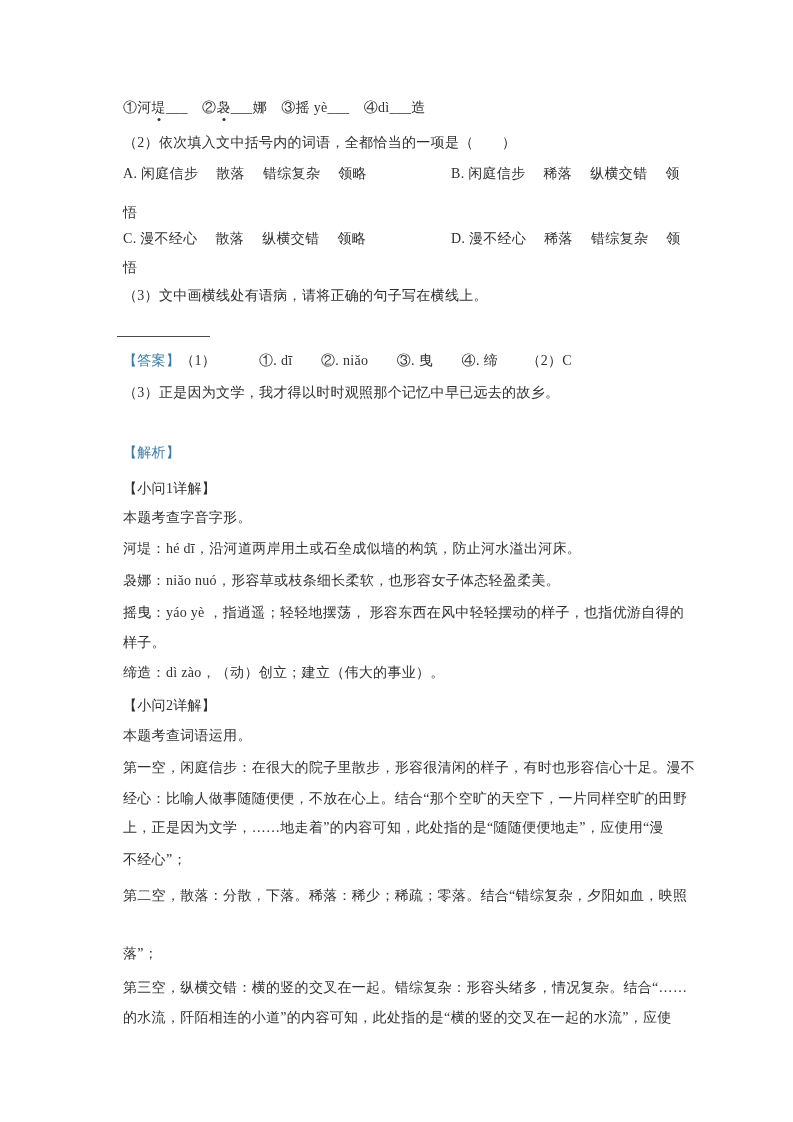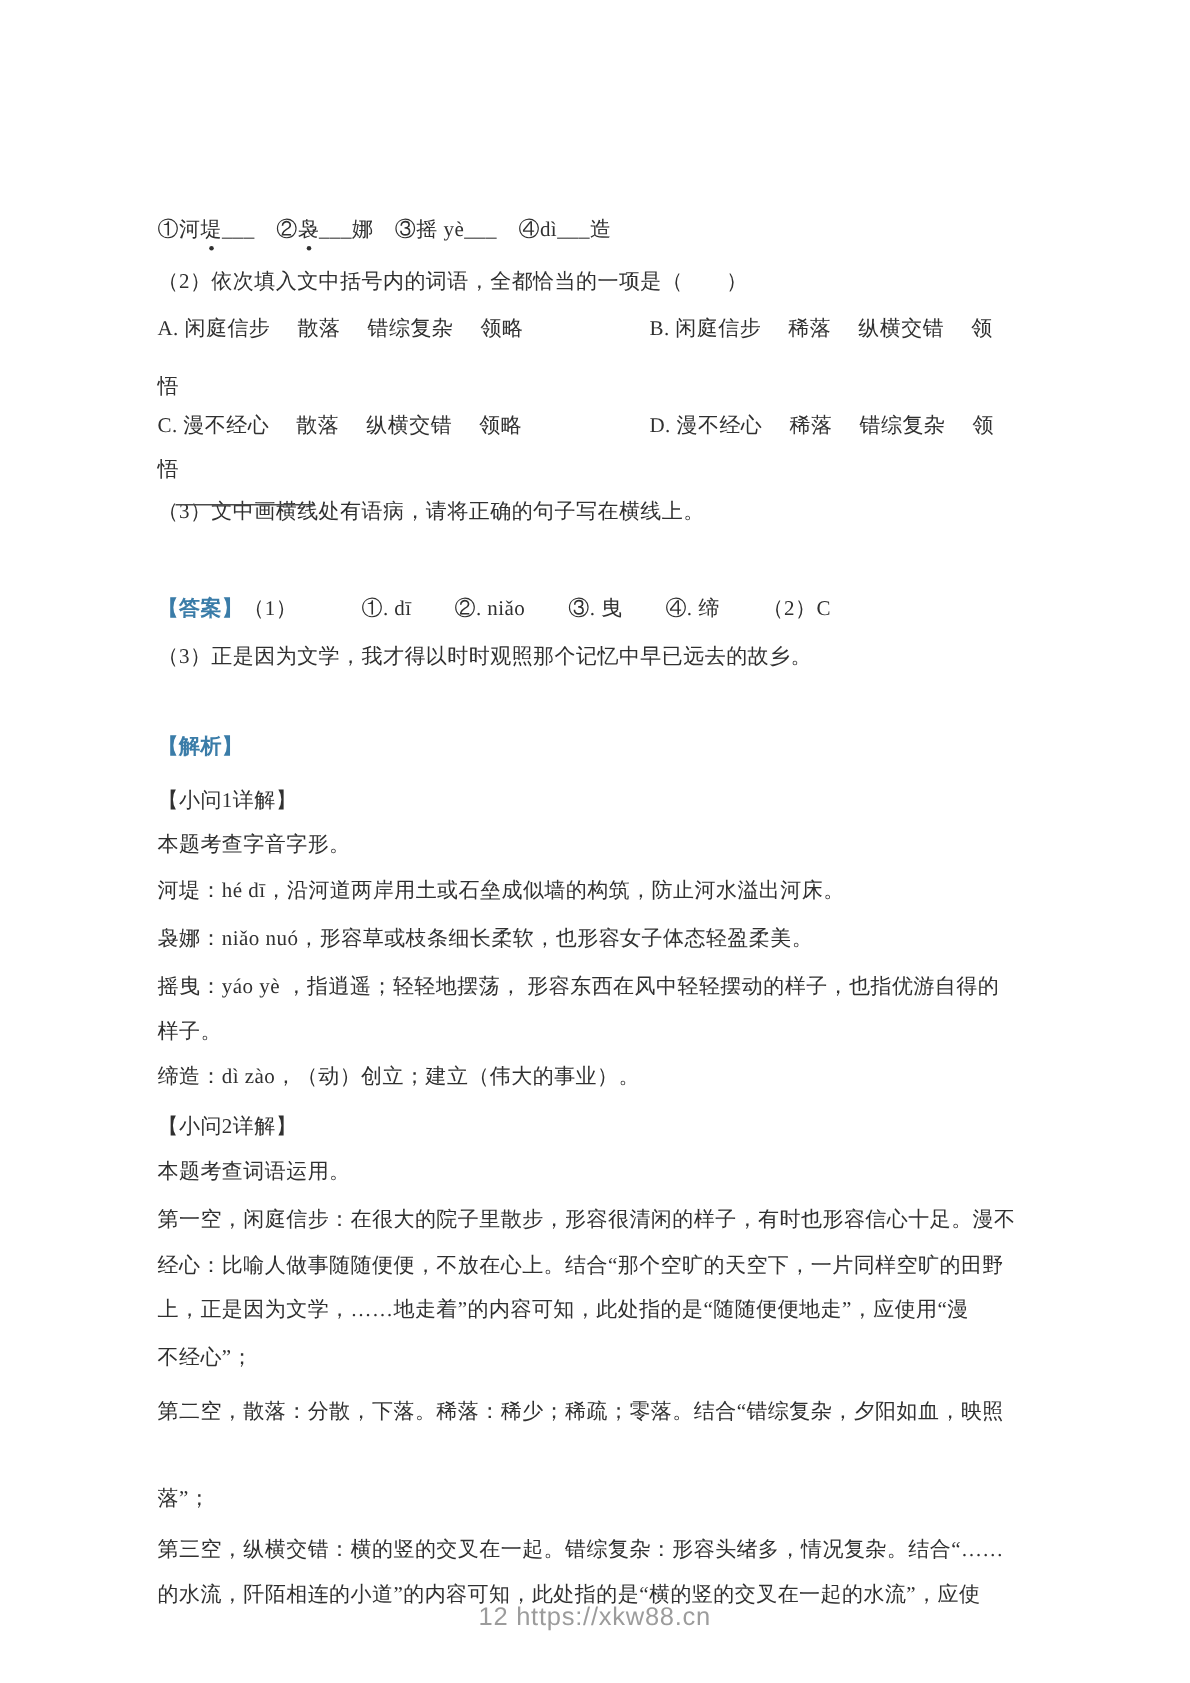--- a/index.html
+++ b/index.html
@@ -7,28 +7,27 @@
     position:relative;
     width:793px;height:1122px;
     background:#ffffff;
     font-family:"Liberation Serif","DejaVu Serif",serif;
     color:#303030;
     font-size:14px;
     overflow:hidden;
   }
   .line{
     position:absolute;
-    left:105px;
+    left:123px;
     height:20px;
     line-height:20px;
     white-space:nowrap;
     letter-spacing:0.3px;
-    margin-top:46px;
   }
-  .accent{color:#3a7ca8;font-weight:bold;}
+  .accent{color:#3a7ca8;}
   .opt-right{position:absolute;left:328px;top:0;white-space:nowrap;}
   .em-dot{position:relative;display:inline-block;}
   .em-dot::after{
     content:"";
     position:absolute;
     left:50%;bottom:-3px;
     width:3px;height:3px;border-radius:50%;
     background:#303030;
     transform:translateX(-50%);
   }
@@ -94,15 +93,14 @@
   <div class="line" style="top:726px">本题考查词语运用。</div>
   <div class="line" style="top:758px">第一空，闲庭信步：在很大的院子里散步，形容很清闲的样子，有时也形容信心十足。漫不</div>
   <div class="line" style="top:789px">经心：比喻人做事随随便便，不放在心上。结合“那个空旷的天空下，一片同样空旷的田野</div>
   <div class="line" style="top:818px">上，正是因为文学，……地走着”的内容可知，此处指的是“随随便便地走”，应使用“漫</div>
   <div class="line" style="top:850px">不经心”；</div>
   <div class="line" style="top:886px">第二空，散落：分散，下落。稀落：稀少；稀疏；零落。结合“错综复杂，夕阳如血，映照</div>
   <div class="line" style="top:944px">落”；</div>
   <div class="line" style="top:978px">第三空，纵横交错：横的竖的交叉在一起。错综复杂：形容头绪多，情况复杂。结合“……</div>
   <div class="line" style="top:1008px">的水流，阡陌相连的小道”的内容可知，此处指的是“横的竖的交叉在一起的水流”，应使</div>
 
-  <div class="footer">12 https://xkw88.cn</div>
 
 </div>
 
 </body></html>

